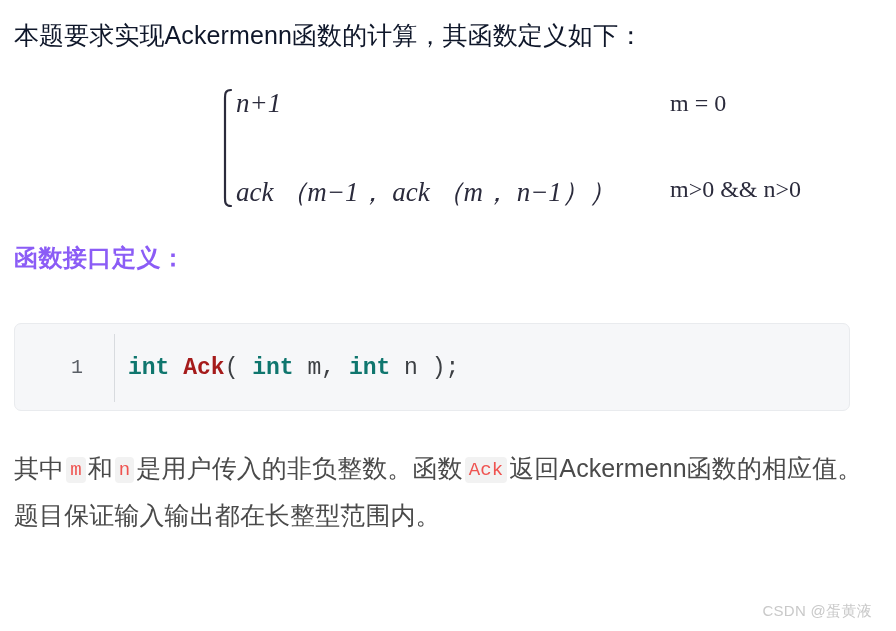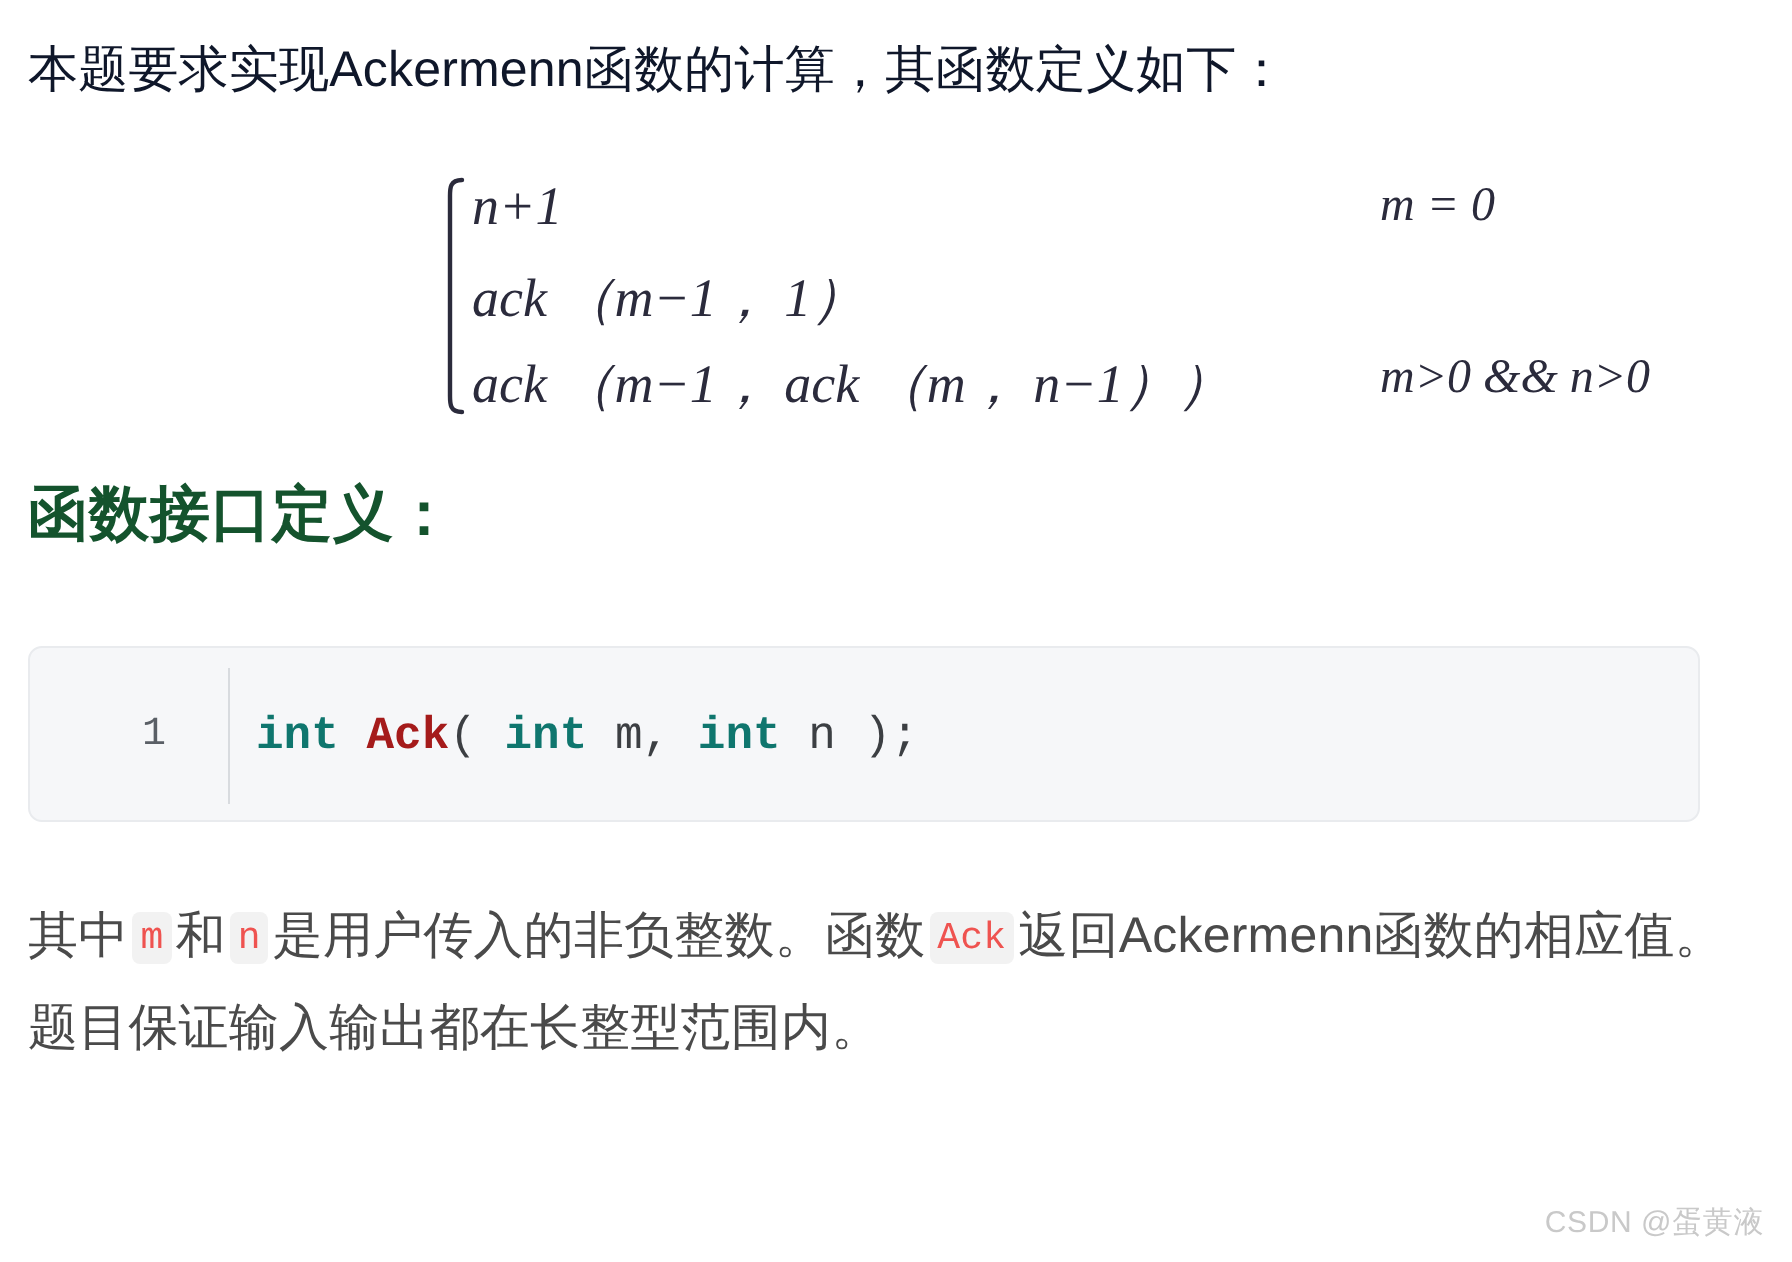--- a/index.html
+++ b/index.html
@@ -67,35 +67,34 @@
   }
   .case-expr {
     position: absolute;
     left: 0;
     top: 4px;
     font-size: 27px;
     font-style: italic;
   }
   .case-cond {
     position: absolute;
-    left: 454px;
+    left: 434px;
     top: 6px;
     font-size: 24px;
-    font-style: italic;
   }
 
   
   .heading {
     position: absolute;
     left: 14px;
     top: 238px;
-    font-size: 30px;
+    font-size: 24px;
     line-height: 40px;
     font-weight: 700;
-    color: #14532d;
+    color: #8b5cf6;
     letter-spacing: 0.5px;
     white-space: nowrap;
   }
 
   
   .codeblock {
     position: absolute;
     left: 14px;
     top: 323px;
     width: 836px;
@@ -173,21 +172,21 @@
     background: #f2f2f2;
     border-radius: 4px;
     padding: 2px 4px;
     margin: 0 2px;
     vertical-align: 2px;
   }
 
   
   .watermark {
     position: absolute;
-    right: 14px;
+    right: 24px;
     bottom: 10px;
     font-size: 15px;
     color: #c9c9c9;
     letter-spacing: 0.3px;
     white-space: nowrap;
   }
 </style>
 </head>
 <body>
 
@@ -201,21 +200,20 @@
   </svg>
 
   <div class="cases">
 
     <div class="case-row">
       <span class="case-expr">n+1</span>
       <span class="case-cond">m = 0</span>
     </div>
 
     <div class="case-row">
-      <span class="case-expr">ack （m−1， 1）</span>
     </div>
 
     <div class="case-row">
       <span class="case-expr">ack （m−1， ack （m， n−1））</span>
       <span class="case-cond">m&gt;0 &amp;&amp; n&gt;0</span>
     </div>
 
   </div>
 </div>
 

